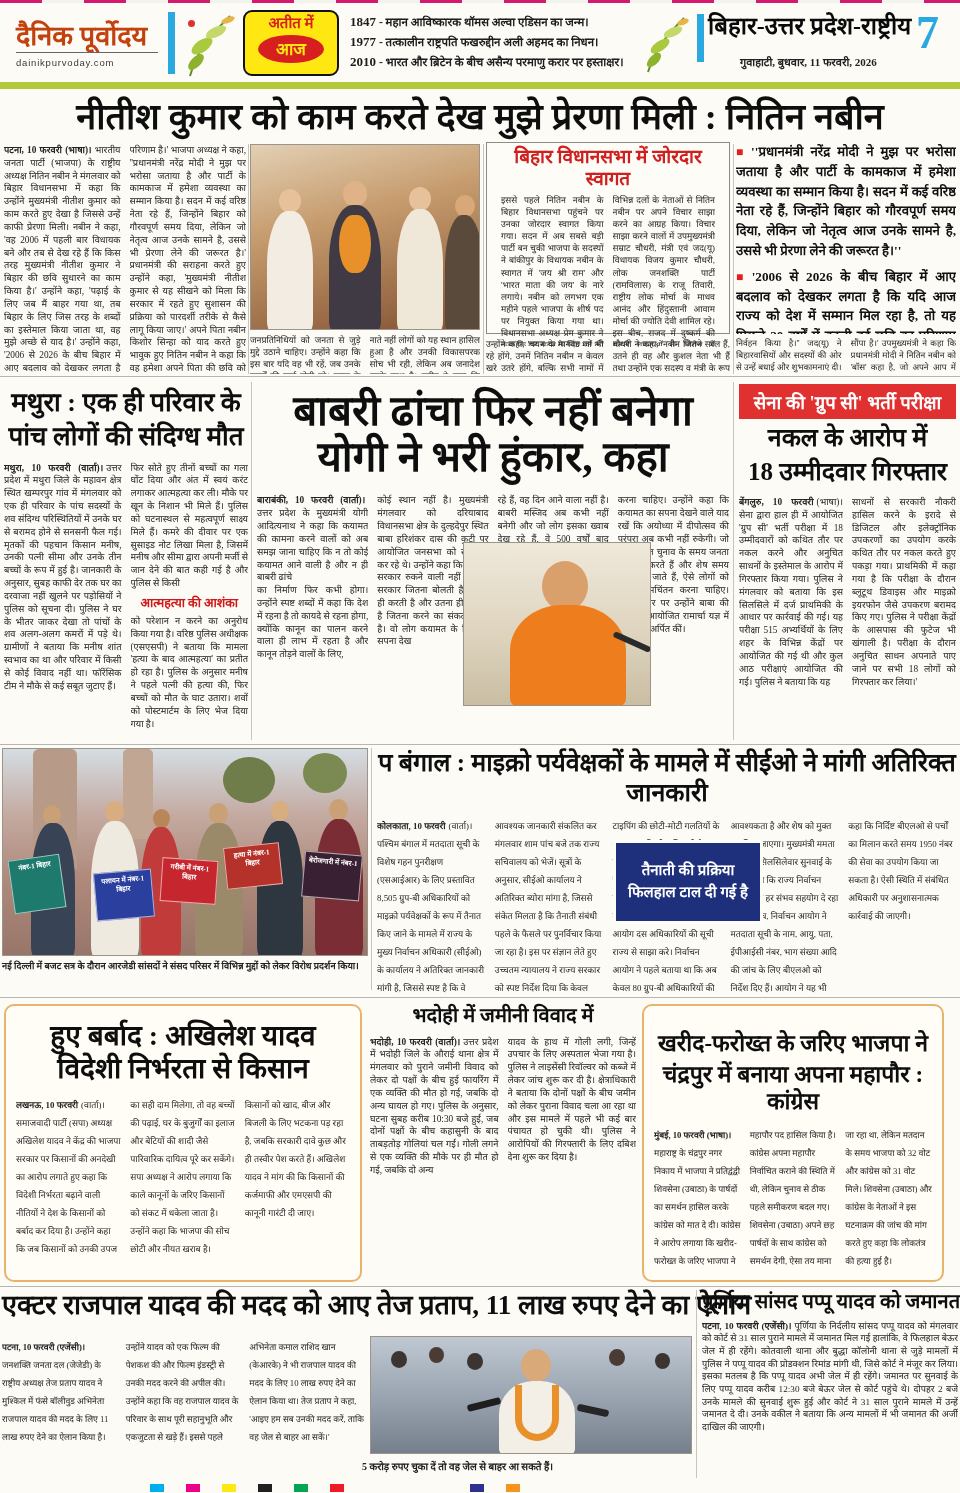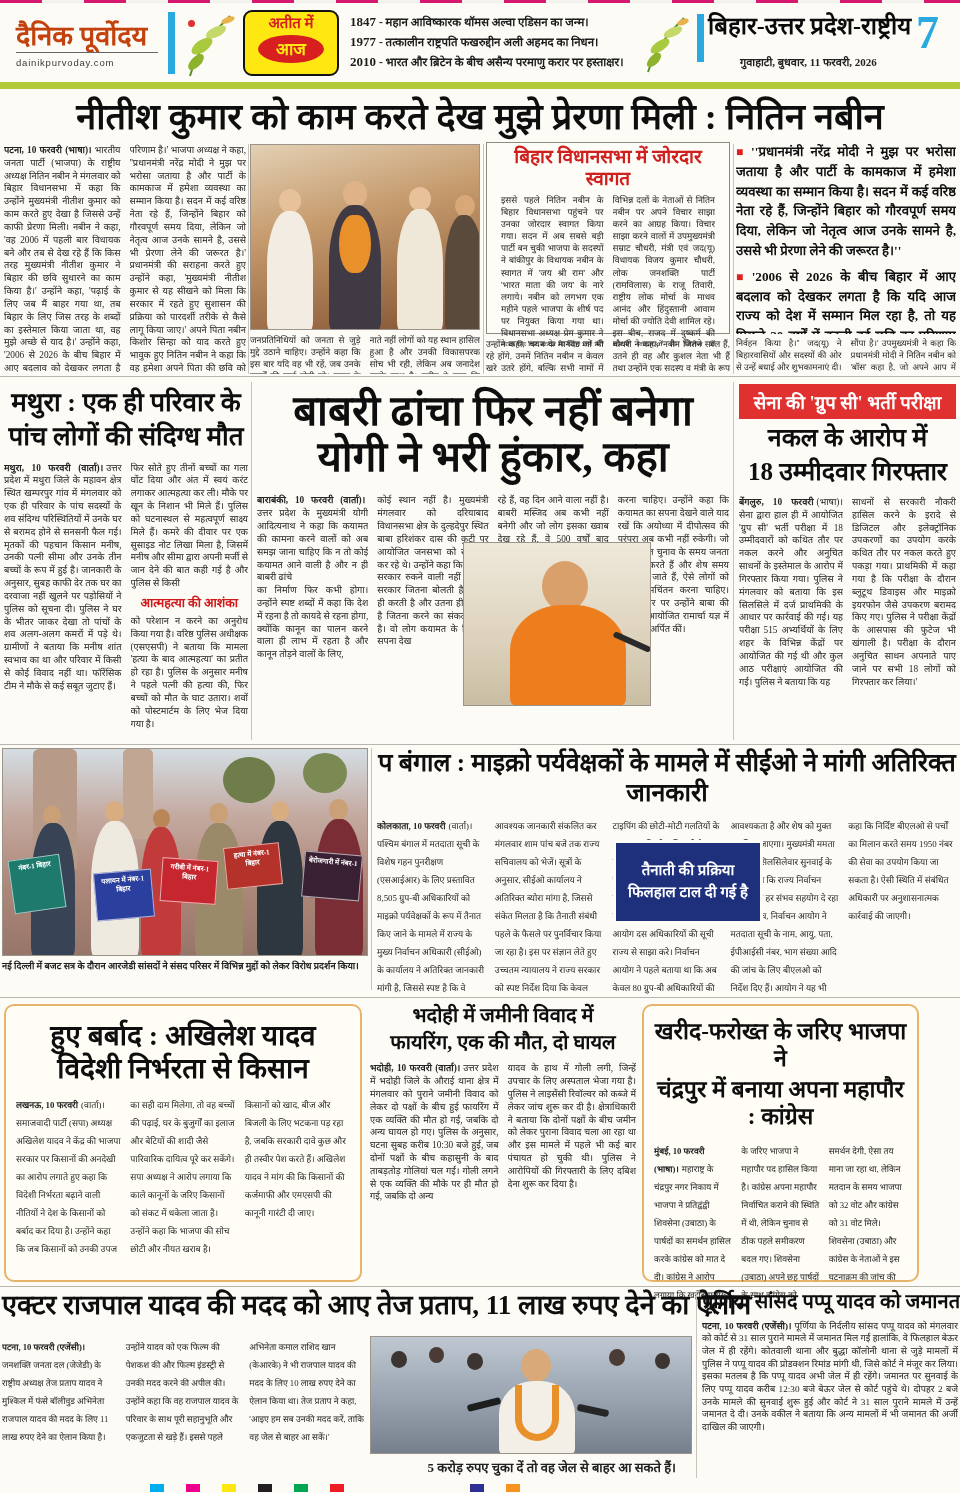--- a/index.html
+++ b/index.html
@@ -243,30 +243,29 @@
 <div class="abs tanbox" style="left:4px;top:1004px;width:358px;height:278px;padding:8px 10px">
   <div class="hl" style="font-size:28px;margin-top:5px">हुए बर्बाद : अखिलेश यादव</div>
   <div class="hl" style="font-size:28px">विदेशी निर्भरता से किसान</div>
   <div class="mc3" style="margin-top:9px;height:168px;overflow:hidden">
     <b class="dl bt" style="font-size:8.9px">लखनऊ, 10 फरवरी</b><span class="bt" style="font-size:8.9px">(वार्ता)। समाजवादी पार्टी (सपा) अध्यक्ष अखिलेश यादव ने केंद्र की भाजपा सरकार पर किसानों की अनदेखी का आरोप लगाते हुए कहा कि विदेशी निर्भरता बढ़ाने वाली नीतियों ने देश के किसानों को बर्बाद कर दिया है। उन्होंने कहा कि जब किसानों को उनकी उपज का सही दाम मिलेगा, तो वह बच्चों की पढ़ाई, घर के बुजुर्गों का इलाज और बेटियों की शादी जैसे पारिवारिक दायित्व पूरे कर सकेंगे। सपा अध्यक्ष ने आरोप लगाया कि काले कानूनों के जरिए किसानों को संकट में धकेला जाता है। उन्होंने कहा कि भाजपा की सोच छोटी और नीयत खराब है। किसानों को खाद, बीज और बिजली के लिए भटकना पड़ रहा है, जबकि सरकारी दावे कुछ और ही तस्वीर पेश करते हैं। अखिलेश यादव ने मांग की कि किसानों की कर्जमाफी और एमएसपी की कानूनी गारंटी दी जाए।</span>
   </div>
 </div>
 
 <div class="abs" style="left:370px;top:1004px;width:266px;height:278px">
   <div class="hl" style="font-size:20px">भदोही में जमीनी विवाद में</div>
-  <div class="hl" style="font-size:20px;margin-top:3px">फायरिंग, एक की मौत, दो घायल</div>
   <div class="flexcols" style="margin-top:8px;height:212px">
     <div style="overflow:hidden">
       <div class="bt"><b class="dl">भदोही, 10 फरवरी (वार्ता)।</b><span>उत्तर प्रदेश में भदोही जिले के औराई थाना क्षेत्र में मंगलवार को पुराने जमीनी विवाद को लेकर दो पक्षों के बीच हुई फायरिंग में एक व्यक्ति की मौत हो गई, जबकि दो अन्य घायल हो गए। पुलिस के अनुसार, घटना सुबह करीब 10:30 बजे हुई, जब दोनों पक्षों के बीच कहासुनी के बाद ताबड़तोड़ गोलियां चल गईं। गोली लगने से एक व्यक्ति की मौके पर ही मौत हो गई, जबकि दो अन्य</span></div>
     </div>
     <div class="bt">यादव के हाथ में गोली लगी, जिन्हें उपचार के लिए अस्पताल भेजा गया है। पुलिस ने लाइसेंसी रिवॉल्वर को कब्जे में लेकर जांच शुरू कर दी है। क्षेत्राधिकारी ने बताया कि दोनों पक्षों के बीच जमीन को लेकर पुराना विवाद चला आ रहा था और इस मामले में पहले भी कई बार पंचायत हो चुकी थी। पुलिस ने आरोपियों की गिरफ्तारी के लिए दबिश देना शुरू कर दिया है।</div>
   </div>
 </div>
 
-<div class="abs tanbox" style="left:642px;top:1004px;width:277px;height:278px;padding:12px 10px">
+<div class="abs tanbox" style="left:642px;top:1004px;width:302px;height:278px;padding:24px 10px">
   <div class="hl" style="font-size:23px">खरीद-फरोख्त के जरिए भाजपा ने</div>
   <div class="hl" style="font-size:23px;margin-top:4px">चंद्रपुर में बनाया अपना महापौर : कांग्रेस</div>
   <div class="mc3" style="margin-top:9px;height:176px;overflow:hidden">
     <b class="dl bt" style="font-size:8.7px">मुंबई, 10 फरवरी (भाषा)।</b><span class="bt" style="font-size:8.7px">महाराष्ट्र के चंद्रपुर नगर निकाय में भाजपा ने प्रतिद्वंद्वी शिवसेना (उबाठा) के पार्षदों का समर्थन हासिल करके कांग्रेस को मात दे दी। कांग्रेस ने आरोप लगाया कि खरीद-फरोख्त के जरिए भाजपा ने महापौर पद हासिल किया है। कांग्रेस अपना महापौर निर्वाचित कराने की स्थिति में थी, लेकिन चुनाव से ठीक पहले समीकरण बदल गए। शिवसेना (उबाठा) अपने छह पार्षदों के साथ कांग्रेस को समर्थन देगी, ऐसा तय माना जा रहा था, लेकिन मतदान के समय भाजपा को 32 वोट और कांग्रेस को 31 वोट मिले। शिवसेना (उबाठा) और कांग्रेस के नेताओं ने इस घटनाक्रम की जांच की मांग करते हुए कहा कि लोकतंत्र की हत्या हुई है।</span>
   </div>
 </div>
 
 <div class="hrule" style="top:1286px"></div>
 
 <div class="abs" style="left:2px;top:1290px;width:692px;height:190px">
@@ -279,21 +278,21 @@
     <div class="head" style="left:58px;top:10px;width:15px;height:16px;background:#4a3c34"></div>
     <div class="head" style="left:96px;top:16px;width:16px;height:17px;background:#3c3430"></div>
     <div class="head" style="left:238px;top:12px;width:16px;height:17px;background:#4a3c34"></div>
     <div class="head" style="left:284px;top:16px;width:15px;height:16px;background:#3c3430"></div>
     <div class="head" style="left:150px;top:12px;width:30px;height:33px;background:#d9a97a"></div>
     <div class="person" style="left:128px;top:44px;width:76px;height:74px;background:#f3efe6"></div>
     <div class="abs" style="left:144px;top:48px;width:44px;height:56px;border:7px solid #e8902a;border-top:none;border-radius:0 0 40px 40px"></div>
     <div class="abs" style="left:96px;top:64px;width:34px;height:7px;background:#1e1e1e;transform:rotate(-14deg);border-radius:3px"></div>
     <div class="abs" style="left:206px;top:70px;width:32px;height:7px;background:#262626;transform:rotate(12deg);border-radius:3px"></div>
   </div>
-  <div class="abs cap" style="left:352px;top:170px;width:322px;text-align:right;font-size:13px">5 करोड़ रुपए चुका दें तो वह जेल से बाहर आ सकते हैं।</div>
+  <div class="abs cap" style="left:360px;top:170px;width:322px;text-align:left;font-size:10px">5 करोड़ रुपए चुका दें तो वह जेल से बाहर आ सकते हैं।</div>
 </div>
 
 <div class="vrule" style="left:696px;top:1290px;height:188px"></div>
 
 <div class="abs" style="left:702px;top:1290px;width:256px;height:190px">
   <div class="hl" style="font-size:20px;white-space:nowrap">पूर्णिया सांसद पप्पू यादव को जमानत</div>
   <div class="bt" style="margin-top:6px;height:156px;overflow:hidden;font-size:9.2px">
     <b class="dl">पटना, 10 फरवरी (एजेंसी)।</b><span>पूर्णिया के निर्दलीय सांसद पप्पू यादव को मंगलवार को कोर्ट से 31 साल पुराने मामले में जमानत मिल गई हालांकि, वे फिलहाल बेऊर जेल में ही रहेंगे। कोतवाली थाना और बुद्धा कॉलोनी थाना से जुड़े मामलों में पुलिस ने पप्पू यादव की प्रोडक्शन रिमांड मांगी थी, जिसे कोर्ट ने मंजूर कर लिया। इसका मतलब है कि पप्पू यादव अभी जेल में ही रहेंगे। जमानत पर सुनवाई के लिए पप्पू यादव करीब 12:30 बजे बेऊर जेल से कोर्ट पहुंचे थे। दोपहर 2 बजे उनके मामले की सुनवाई शुरू हुई और कोर्ट ने 31 साल पुराने मामले में उन्हें जमानत दे दी। उनके वकील ने बताया कि अन्य मामलों में भी जमानत की अर्जी दाखिल की जाएगी।</span>
   </div>
 </div>

